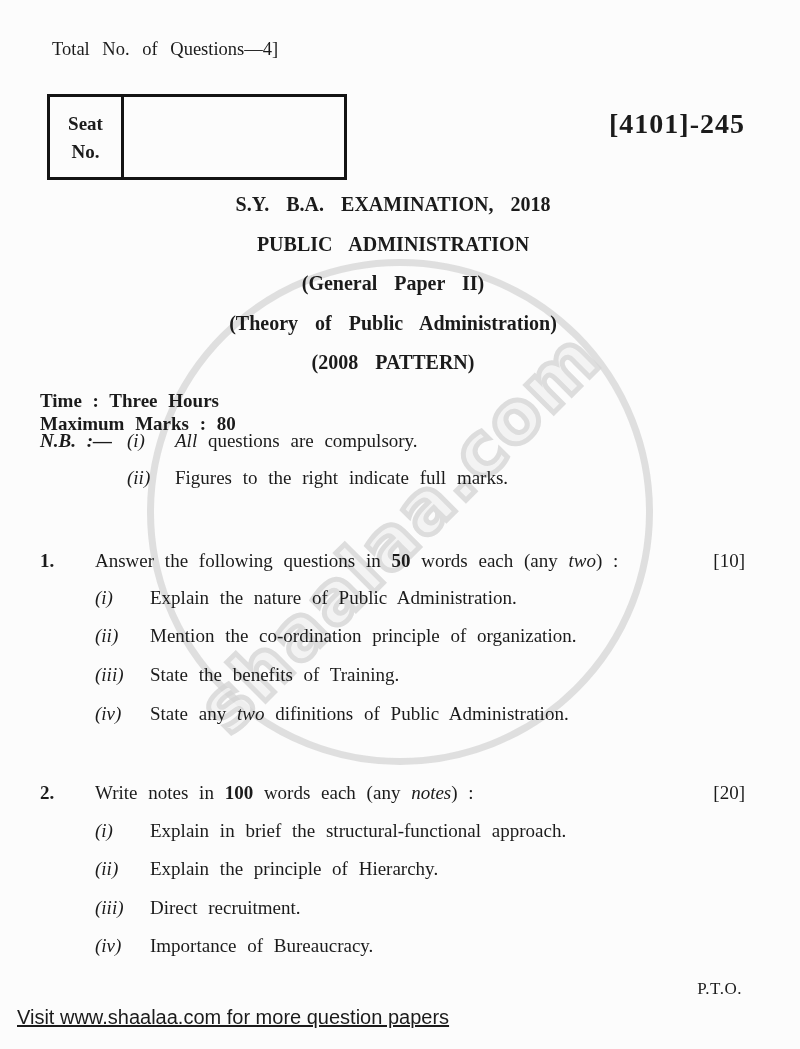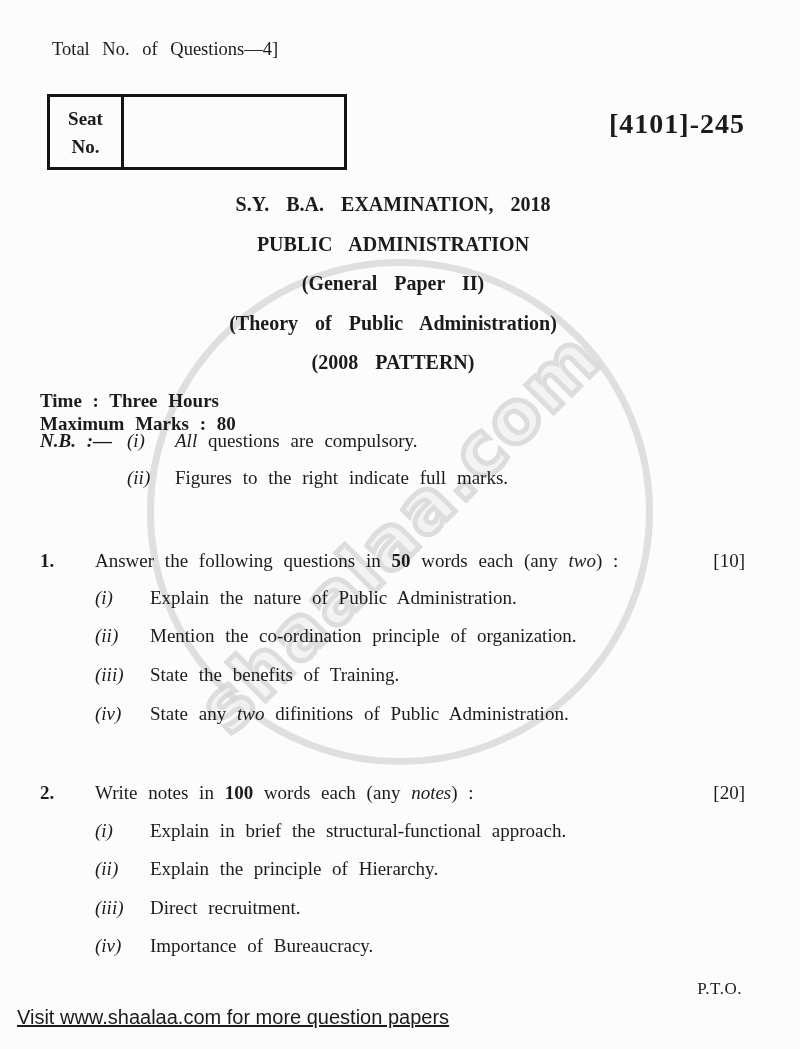--- a/index.html
+++ b/index.html
@@ -31,21 +31,21 @@
   .qnum { flex:none; width:55px; font-weight:bold; }
   .ispacer { flex:none; width:55px; }
   .inum { flex:none; width:55px; font-style:italic; }
   .qtext { flex:1 1 auto; }
   .qmarks { flex:none; margin-left:auto; padding-left:8px; }
   .nb-label { flex:none; width:87px; font-weight:bold; font-style:italic; }
   .nb-num { flex:none; width:48px; font-style:italic; }
   .seg-b { font-weight:bold; }
   .seg-i { font-style:italic; }
   
-  .seat-box { position:absolute; left:47px; top:94px; width:300px; height:76px;
+  .seat-box { position:absolute; left:47px; top:94px; width:300px; height:86px;
               border:3px solid #141414; box-sizing:border-box; display:flex;
               background:transparent; z-index:1; }
   .seat-cell { flex:none; width:74px; border-right:3px solid #141414;
                box-sizing:border-box; display:flex; flex-direction:column;
                justify-content:center; align-items:center; gap:9px;
                font-size:19px; font-weight:bold; line-height:1; }
   .seat-entry { flex:1; }
   .paper-code { position:absolute; top:108px; right:55px; font-size:28px;
                 font-weight:bold; letter-spacing:1px; z-index:1; }
   

